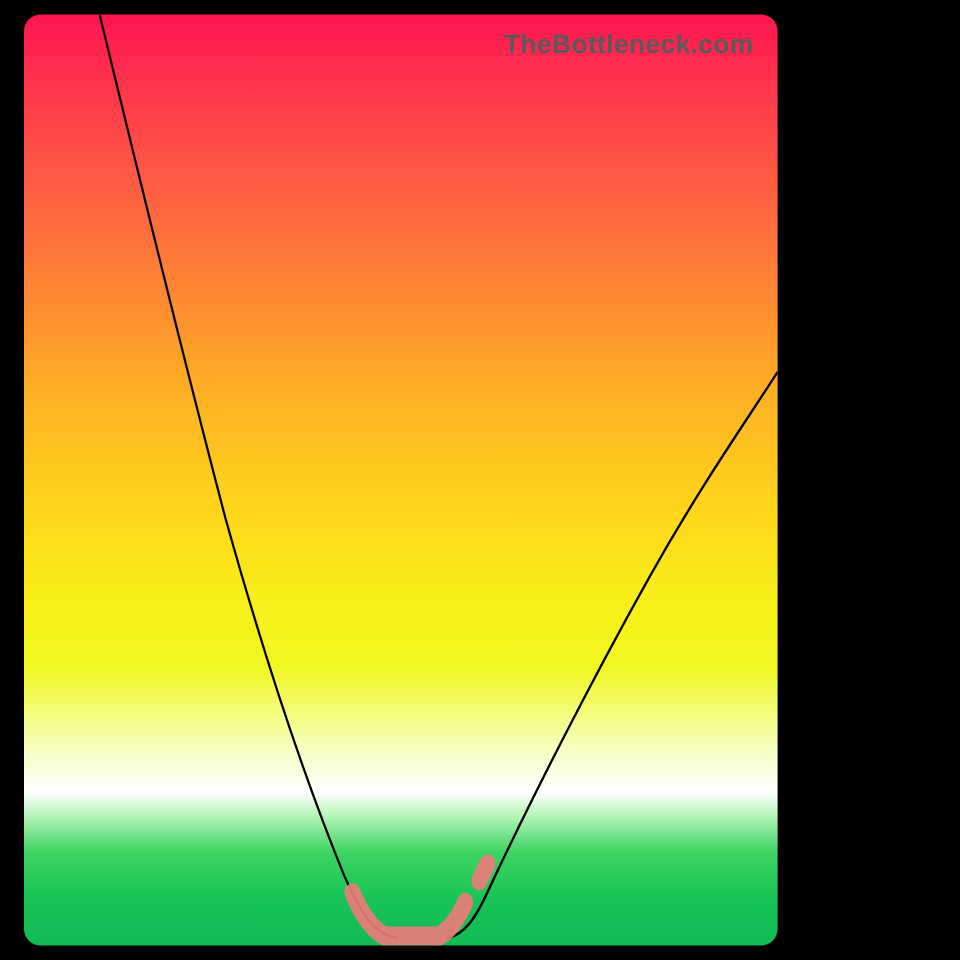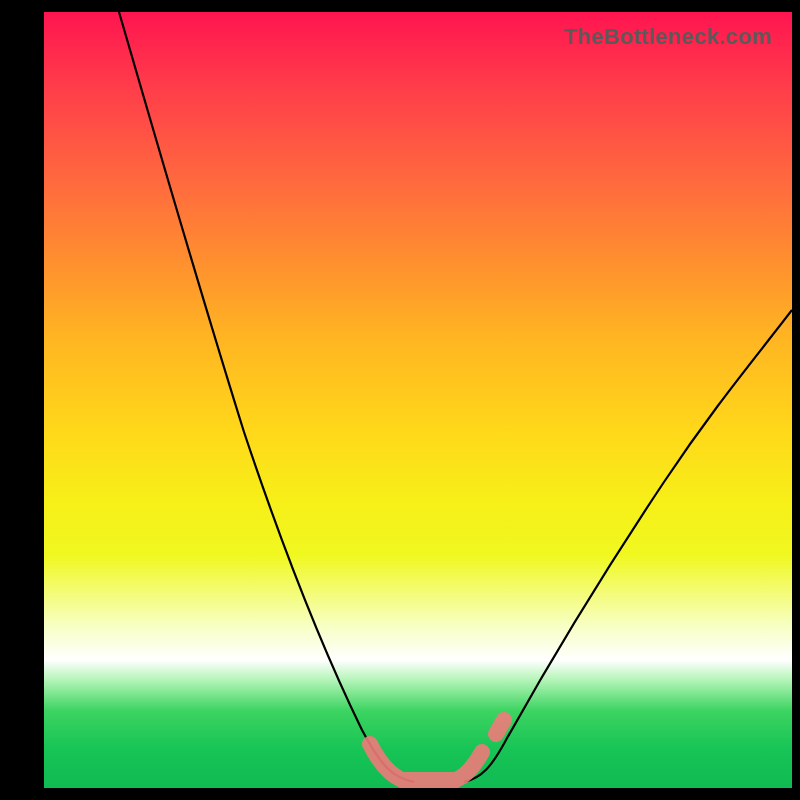--- a/index.html
+++ b/index.html
@@ -12,41 +12,42 @@
     font-family: Arial, Helvetica, sans-serif;
   }
   .frame {
     position: relative;
     width: 800px;
     height: 800px;
     background: #000;
   }
   .plot-area {
     position: absolute;
-    left: 44px;
+    left: 20px;
     top: 12px;
-    width: 748px;
+    width: 628px;
     height: 776px;
     background: linear-gradient(
       to bottom,
       #ff1550 0%,
       #ff3e4a 10%,
       #ff6a3e 22%,
       #ff8f2f 32%,
       #ffb522 42%,
       #ffd81a 54%,
       #f7ef18 63%,
       #f0f820 70%,
       #f7ffc2 79%,
       #ffffff 83.5%,
       #b6f5b9 86%,
       #3dd462 90%,
       #17c455 95%,
       #10bb53 100%
     );
+    border-radius: 14px;
   }
   .watermark {
     position: absolute;
     top: 12px;
     right: 20px;
     color: #5a5a5a;
     font-size: 22px;
     font-weight: 600;
     letter-spacing: 0.3px;
     z-index: 10;

